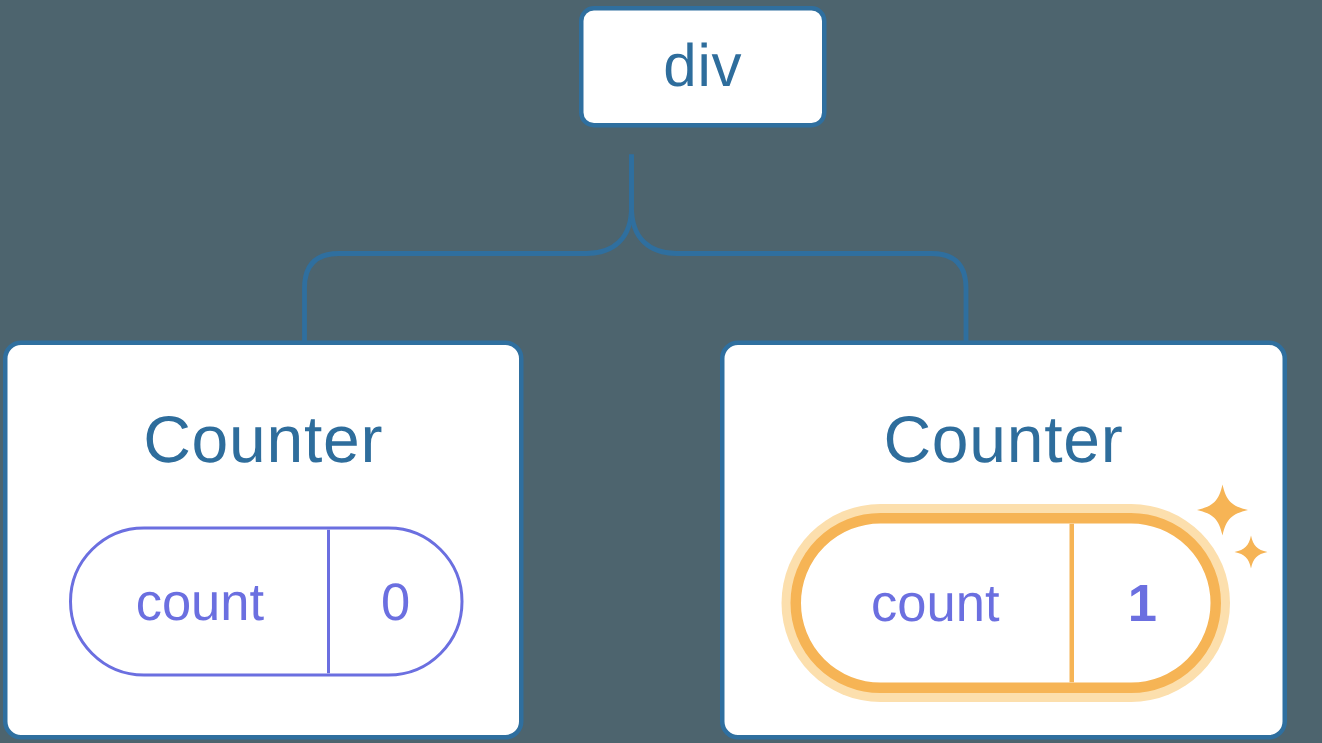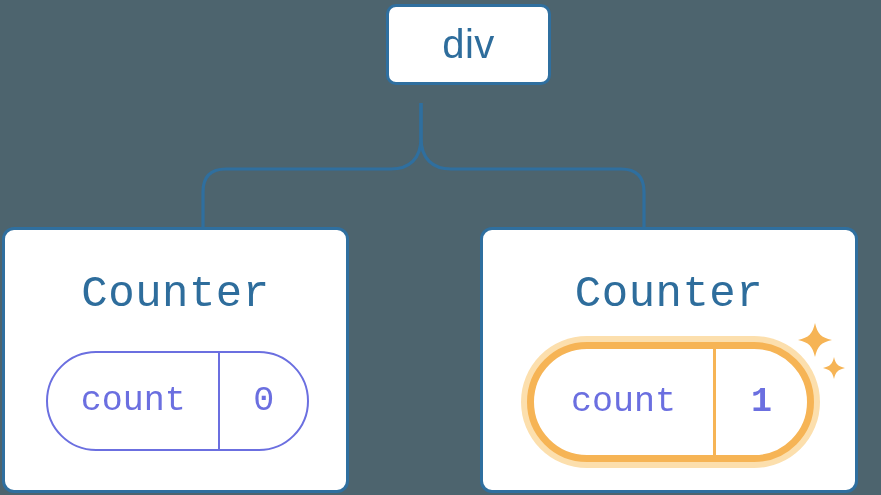--- a/index.html
+++ b/index.html
@@ -48,21 +48,20 @@
   
   .card {
     position: absolute;
     top: 227px;
     height: 266px;
     background: #ffffff;
     border: 3px solid #2f6f9f;
     border-radius: 12px;
     box-sizing: border-box;
     z-index: 1;
-    font-family: Liberation Mono, monospace;
   }
   .card-left  { left: 2px;   width: 347px; }
   .card-right { left: 480px; width: 378px; }
   .card-title {
     position: absolute;
     top: 42px;
     left: 0;
     width: 100%;
     text-align: center;
     color: #2e6d9c;

